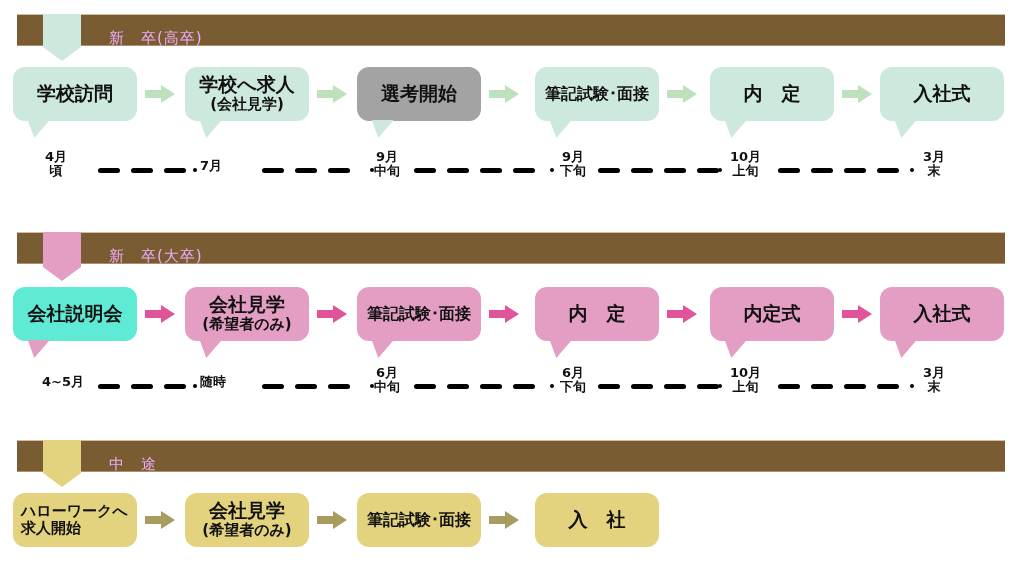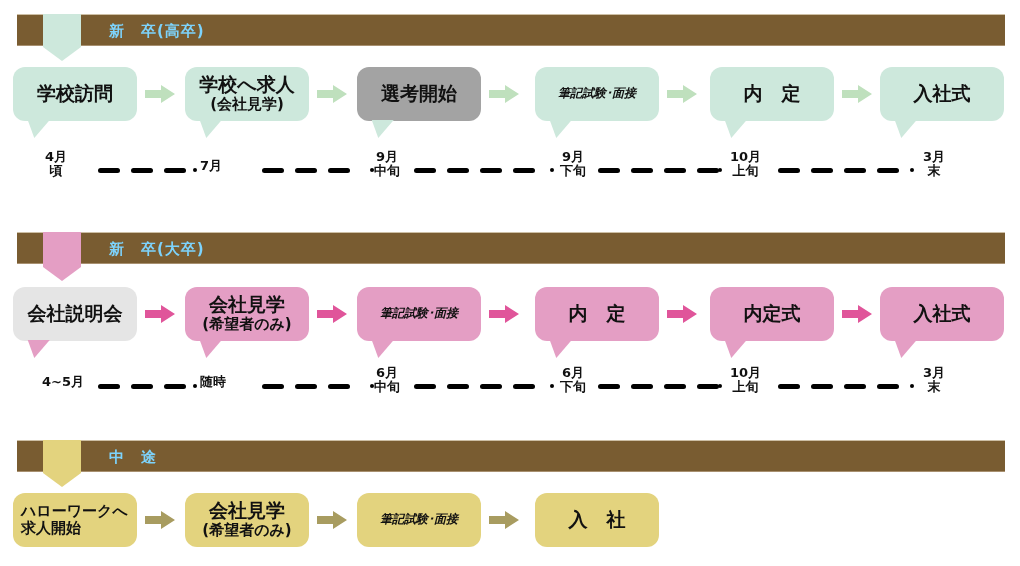--- a/index.html
+++ b/index.html
@@ -1,30 +1,30 @@
 <!DOCTYPE html>
 <html><head>
   <meta charset="utf-8">
   <style>
     * { box-sizing: border-box; margin: 0; padding: 0; }
     html, body { width: 1020px; height: 566px; background: #ffffff; overflow: hidden; }
     body { position: relative; font-family: "DejaVu Sans", "Liberation Sans", sans-serif; color: #111; }
     .bar { position: absolute; left: 17px; width: 988px; height: 32px; background: #795c31;
            border-top: 1px solid #cdbfa5; border-bottom: 1px solid #a89070; }
-    .bar-title { position: absolute; left: 92px; top: 7px; color: #7dd3fc; font-size: 15px; font-weight: bold; letter-spacing: 1px; white-space: pre; }
+    .bar-title { position: absolute; left: 92px; top: 14px; color: #f0abfc; font-size: 15px; font-weight: normal; letter-spacing: 1px; white-space: pre; }
     .tab { position: absolute; left: 43px; width: 38px; height: 20px; }
     .tab-point { position: absolute; left: 43px; width: 0; height: 0;
                  border-left: 19px solid transparent; border-right: 19px solid transparent; }
 
     .box { position: absolute; width: 124px; height: 54px; border-radius: 12px;
            display: flex; flex-direction: column; align-items: center; justify-content: center;
            font-weight: bold; text-align: left; line-height: 1.15; }
     .box .l1 { font-size: 19px; white-space: pre; }
     .box .l2 { font-size: 15px; }
-    .box.small .l1 { font-size: 12px; font-style: italic; }
+    .box.small .l1 { font-size: 16px; }
     .box.left .l1, .box.left .l2 { align-self: flex-start; padding-left: 8px; font-size: 15px; }
     .tail { position: absolute; width: 0; height: 0; }
 
     .arrow { position: absolute; width: 30px; height: 18px; }
     .tl-label { position: absolute; font-size: 13px; font-weight: bold; text-align: center; line-height: 1.1; white-space: pre; }
     .dash { position: absolute; height: 5px; width: 22px; background: #000; border-radius: 3px; }
     .dot { position: absolute; width: 4px; height: 4px; background: #000; border-radius: 50%; }
   </style>
 </head>
 <body>
@@ -107,21 +107,21 @@
     <div class="dash" style="left: 778px; top: 168px;"></div>
     <div class="dash" style="left: 811px; top: 168px;"></div>
     <div class="dash" style="left: 844px; top: 168px;"></div>
     <div class="dash" style="left: 877px; top: 168px;"></div>
     <div class="dot" style="left: 910px; top: 168px;"></div>
     <div class="bar" style="top: 232px;">
       <div class="bar-title">新　卒(大卒)</div>
     </div>
     <div class="tab" style="top: 232px; height: 35px; background: rgb(228, 158, 196);"></div>
     <div class="tab-point" style="top: 267px; border-top: 14px solid rgb(228, 158, 196);"></div>
-    <div class="box" style="left: 13px; top: 287px; background: #e5e5e5; font-family: Liberation Serif, serif;">
+    <div class="box" style="left: 13px; top: 287px; background: #5eead4; font-family: Liberation Serif, serif;">
       <div class="l1">会社説明会</div>
     </div>
     <div class="tail" style="left: 31px; top: 340px; border-top: 18px solid rgb(228, 158, 196); border-right: 22px solid transparent; border-left: 0px solid transparent; transform: skewX(20deg);"></div>
     <svg class="arrow" viewBox="0 0 30 18" style="left: 145px; top: 305px;">
       <polygon points="0,5 16,5 16,0 30,9 16,18 16,13 0,13" fill="#e0559a"></polygon>
     </svg>
     <div class="box" style="left: 185px; top: 287px; background: rgb(228, 158, 196);">
       <div class="l1">会社見学</div>
       <div class="l2">(希望者のみ)</div>
     </div>

